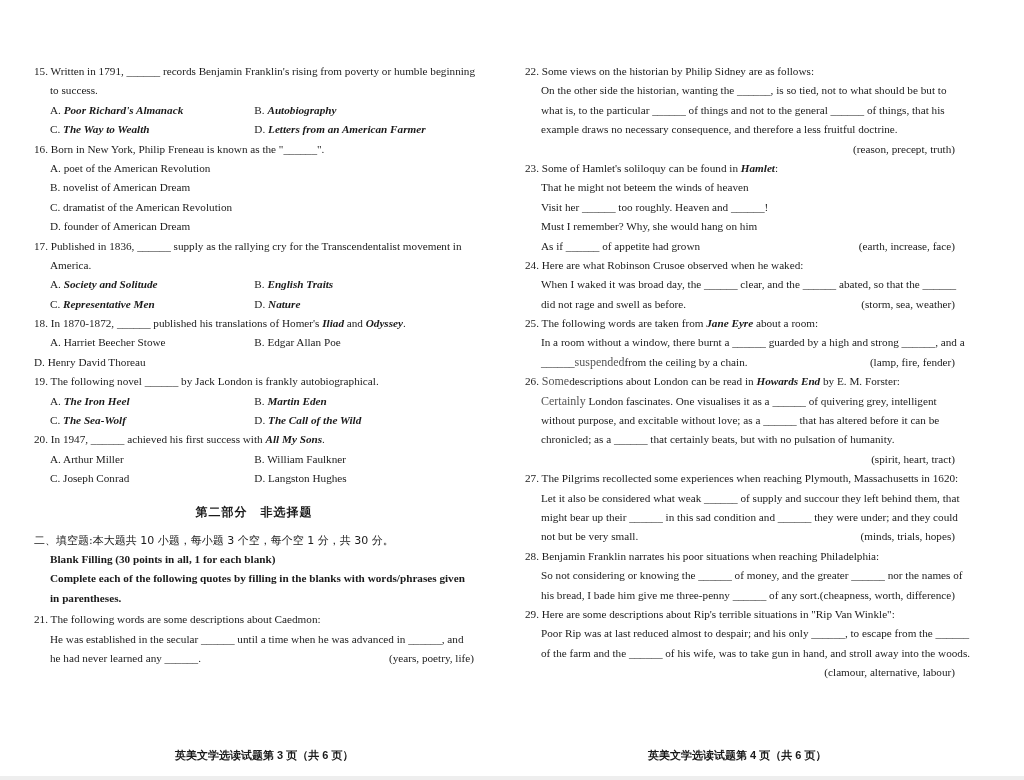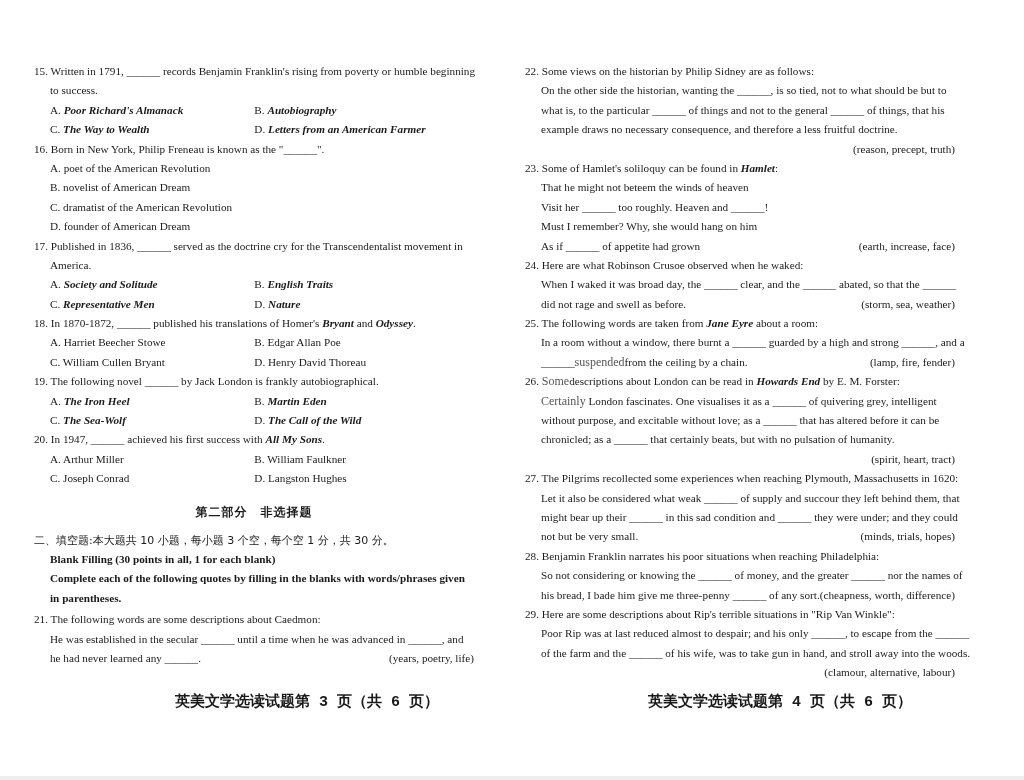--- a/index.html
+++ b/index.html
@@ -24,22 +24,22 @@
     i, .ital { font-style: italic; font-weight: bold; }
     .right-note { position: absolute; right: 0; top: 0; }
     .section-title {
       font-family: Liberation Sans, sans-serif; font-weight: bold;
       font-size: 12px; text-align: center; height: 30px; line-height: 30px;
       margin-top: 8px; margin-bottom: 4px; letter-spacing: 1px;
     }
     .cn-line { font-family: "DejaVu Sans", sans-serif; font-weight: normal; font-size: 11px; line-height: 19.4px; height: 19.4px; }
     .bold { font-weight: bold; }
     .footer {
-      position: absolute; top: 692px;
-      font-family: Liberation Mono, monospace; font-weight: bold; font-size: 15px;
+      position: absolute; top: 748px;
+      font-family: Liberation Sans, sans-serif; font-weight: bold; font-size: 11px;
     }
     .footer-left { left: 175px; }
     .footer-right { left: 648px; }
     .small-light { font-size: 12px; color: #555; }
   </style>
 </head>
 <body>
 
 <div class="col col-left">
 
@@ -58,40 +58,39 @@
 
   <div>
     <div class="line qhead"><span>16.</span> <span>Born in New York, Philip Freneau is known as the "______".</span></div>
     <div class="line indent">A. poet of the American Revolution</div>
     <div class="line indent">B. novelist of American Dream</div>
     <div class="line indent">C. dramatist of the American Revolution</div>
     <div class="line indent">D. founder of American Dream</div>
   </div>
 
   <div>
-    <div class="line qhead"><span>17.</span> <span>Published in 1836, ______ served as the doctrine cry for the Transcendentalist movement in</span></div>
+    <div class="line qhead"><span>17.</span> <span>Published in 1836, ______ supply as the rallying cry for the Transcendentalist movement in</span></div>
     <div class="line indent">America.</div>
     <div class="line opts">
       <div class="opt"><span>A. </span><i>Society and Solitude</i></div>
       <div class="opt right"><span>B. </span><i>English Traits</i></div>
     </div>
     <div class="line opts">
       <div class="opt"><span>C. </span><i>Representative Men</i></div>
       <div class="opt right"><span>D. </span><i>Nature</i></div>
     </div>
   </div>
 
   <div>
-    <div class="line qhead"><span>18.</span> <span>In 1870-1872, ______ published his translations of Homer's </span><i>Bryant</i><span> and </span><i>Odyssey</i><span>.</span></div>
+    <div class="line qhead"><span>18.</span> <span>In 1870-1872, ______ published his translations of Homer's </span><i>Iliad</i><span> and </span><i>Odyssey</i><span>.</span></div>
     <div class="line opts">
       <div class="opt">A. Harriet Beecher Stowe</div>
       <div class="opt right">B. Edgar Allan Poe</div>
     </div>
     <div class="line opts">
-      <div class="opt">C. William Cullen Bryant</div>
       <div class="opt right">D. Henry David Thoreau</div>
     </div>
   </div>
 
   <div>
     <div class="line qhead"><span>19.</span> <span>The following novel ______ by Jack London is frankly autobiographical.</span></div>
     <div class="line opts">
       <div class="opt"><span>A. </span><i>The Iron Heel</i></div>
       <div class="opt right"><span>B. </span><i>Martin Eden</i></div>
     </div>

